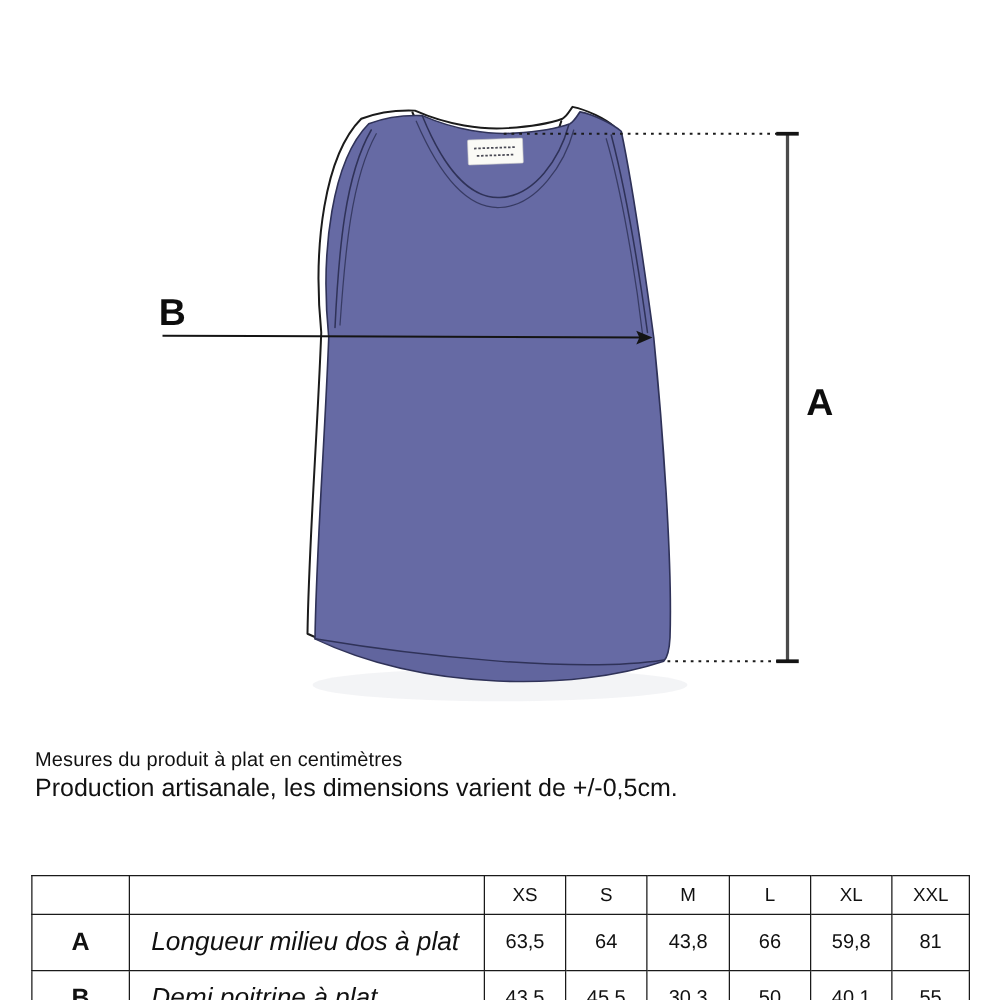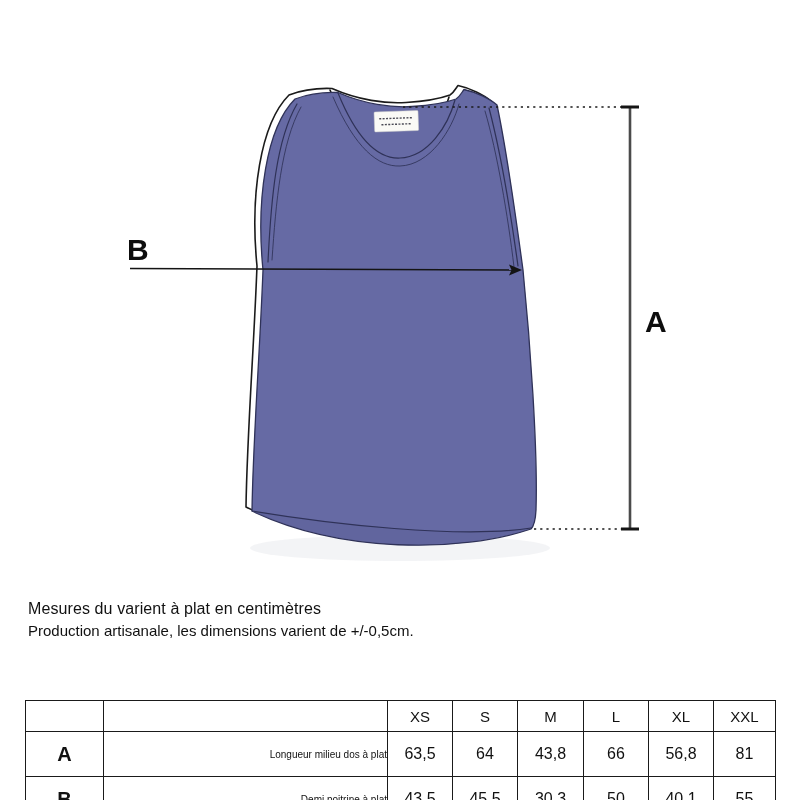--- a/index.html
+++ b/index.html
@@ -18,34 +18,34 @@
   .mline-v{stroke:var(--measure,#4b4b4b);stroke-width:2.6;}
   .mcap{stroke:#141414;stroke-width:3;}
   .mdot{stroke:#1a1a1a;stroke-width:1.7;stroke-dasharray:2.2 4;}
   .mline-b{stroke:#141414;stroke-width:1.6;}
   .mletter{font-family:"Liberation Sans",sans-serif;font-weight:700;font-size:30px;fill:#0d0d0d;}
   .labeltag{fill:#fafaf6;stroke:#c9c9c9;stroke-width:.5;}
   .labeltxt{stroke:#4a4a55;stroke-width:1.4;stroke-dasharray:2 1.4;}
   
   .notes{position:absolute;left:28px;top:599px;}
   .notes .title{margin:0;font-size:16px;font-weight:400;line-height:20px;letter-spacing:.1px;}
-  .notes .subtitle{margin:2px 0 0 0;font-size:15px;font-weight:400;line-height:20px;}
+  .notes .subtitle{margin:2px 0 0 0;font-size:20px;font-weight:400;line-height:20px;}
   
   .size-table{
     position:absolute;left:25px;top:680px;width:750px;
     border-collapse:collapse;table-layout:fixed;margin-top:20px;
   }
   .size-table th,.size-table td{
     border:1px solid #1a1a1a;text-align:center;vertical-align:middle;
     font-weight:400;padding:0;
   }
   .size-table thead th{height:30px;font-size:15px;}
   .size-table tbody td{height:44px;font-size:16px;}
   .size-table td.letter{font-size:20px;font-weight:700;}
-  .size-table td.measure-label{text-align:right;padding-left:17px;font-size:10px;}
+  .size-table td.measure-label{text-align:left;padding-left:17px;font-size:21px;font-style:italic;}
 </style>
 </head>
 <body>
 
 <div class="canvas">
 
   <div class="diagram-wrap">
     <svg width="800" height="592" viewBox="0 0 800 592">
 
       <ellipse cx="400" cy="548" rx="150" ry="13" fill="#e9ebef" opacity="0.55"></ellipse>
@@ -116,21 +116,21 @@
 
       <g>
         <line class="mline-b" x1="130" y1="268.5" x2="517" y2="270"></line>
         <path d="M 522,270 L 509,264.5 L 511.5,270 L 509,275.5 Z" fill="#141414"></path>
         <text class="mletter" x="127" y="260">B</text>
       </g>
     </svg>
   </div>
 
   <div class="notes">
-    <p class="title">Mesures du varient à plat en centimètres</p>
+    <p class="title">Mesures du produit à plat en centimètres</p>
     <p class="subtitle">Production artisanale, les dimensions varient de +/-0,5cm.</p>
   </div>
 
   <table class="size-table">
     <colgroup>
       <col style="width:78px">
         <col style="width:284px">
       <col style="width:65px">
         <col style="width:65px">
         <col style="width:66px">
@@ -151,21 +151,21 @@
       </tr>
     </thead>
     <tbody>
       <tr>
         <td class="letter">A</td>
         <td class="measure-label">Longueur milieu dos à plat</td>
         <td>63,5</td>
         <td>64</td>
         <td>43,8</td>
         <td>66</td>
-        <td>56,8</td>
+        <td>59,8</td>
         <td>81</td>
       </tr>
       <tr>
         <td class="letter">B</td>
         <td class="measure-label">Demi poitrine à plat</td>
         <td>43,5</td>
         <td>45,5</td>
         <td>30,3</td>
         <td>50</td>
         <td>40,1</td>

